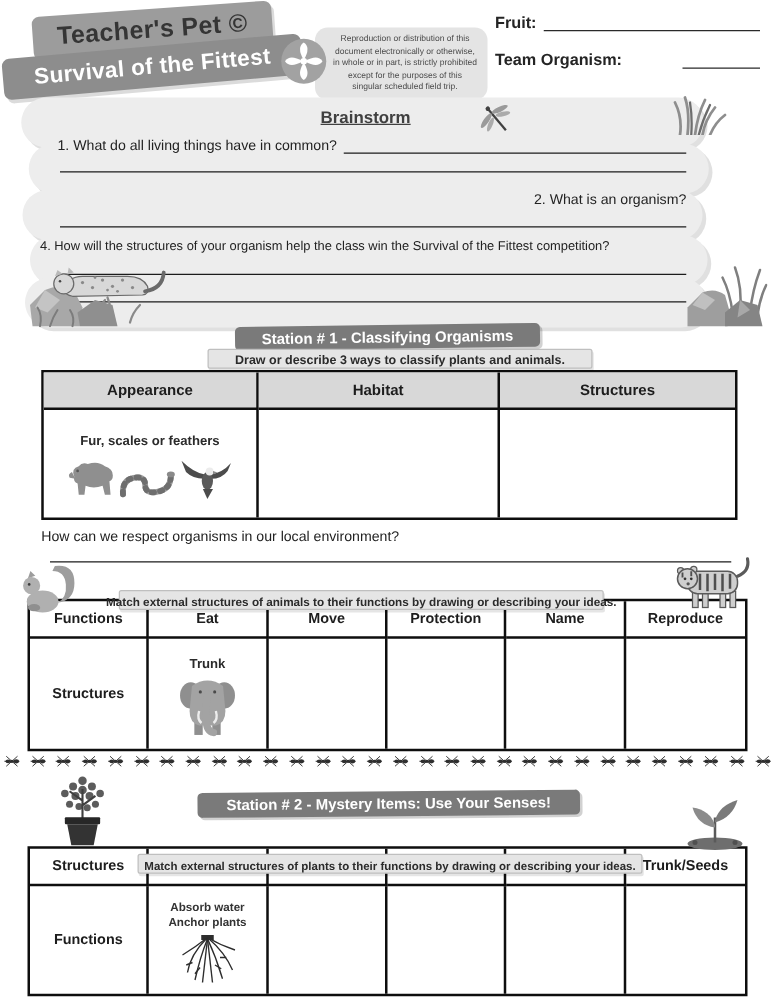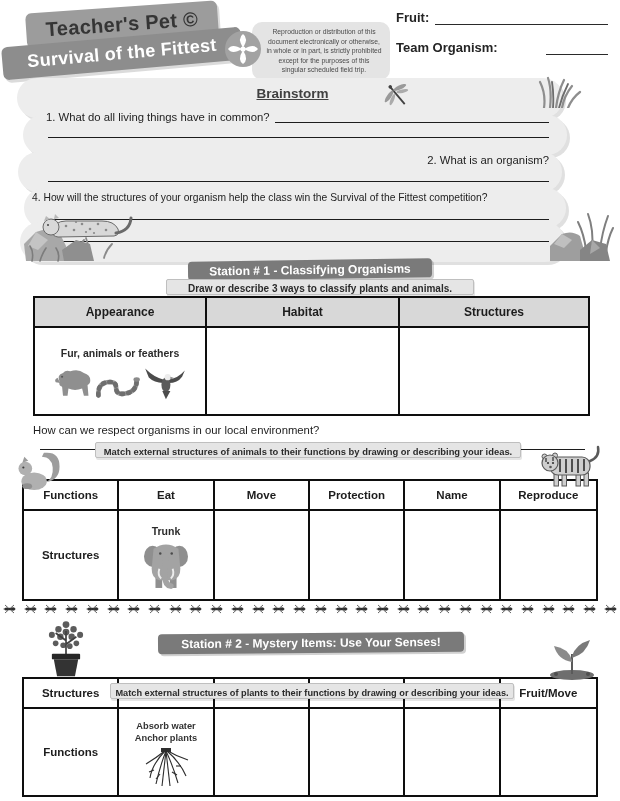--- a/index.html
+++ b/index.html
@@ -34,21 +34,21 @@
   .station-banner{position:absolute;display:flex;align-items:center;justify-content:center;background:#7a7a7a;border-radius:4px;box-shadow:2px 2px 0 rgba(0,0,0,.18);z-index:4;}
   .station-banner span{color:#fff;font-size:12px;font-weight:bold;white-space:nowrap;}
   .strip{position:absolute;display:flex;align-items:flex-end;justify-content:center;background:#e5e5e5;border:1px solid #bfbfbf;border-radius:2px;box-shadow:1px 2px 0 rgba(0,0,0,.1);z-index:4;}
   .strip span{color:#2b2b2b;white-space:nowrap;font-weight:bold;}
   .s1-banner{left:188px;top:260px;width:244px;height:19px;transform:rotate(-.8deg);}
   .s1-sub{left:166px;top:279px;width:308px;height:16px;}
   .s1-sub span{font-size:10px;}
   .s2-banner{left:158px;top:633px;width:306px;height:20px;transform:rotate(-.5deg);}
   .s2-sub{left:110px;top:683px;width:404px;height:16px;}
   .s2-sub span{font-size:9.2px;}
-  .a-strip{left:95px;top:442px;width:426px;height:16px;}
+  .a-strip{left:95px;top:472px;width:388px;height:16px;}
   .a-strip span{font-size:9.4px;}
 
   
   .grid{position:absolute;display:grid;background:#fff;border:2.5px solid #0e0e0e;z-index:2;}
   .grid .c{border-right:2px solid #0e0e0e;border-bottom:2px solid #0e0e0e;display:flex;align-items:center;justify-content:center;text-align:right;}
   .grid .last-col{border-right:none;}
   .grid .last-row{border-bottom:none;}
   .t1{left:33px;top:296px;width:557px;grid-template-columns:172px 193px 1fr;grid-template-rows:30px 86px;}
   .t1 .hd{background:#d8d8d8;font-size:12px;font-weight:bold;}
   .t2{left:22px;top:479px;width:576px;grid-template-columns:repeat(6,1fr);grid-template-rows:30px 88px;}
@@ -213,21 +213,21 @@
   </div>
   <div class="strip s1-sub">
     <span>Draw or describe 3 ways to classify plants and animals.</span>
   </div>
 
   <div class="grid t1">
     <div class="c hd">Appearance</div>
     <div class="c hd">Habitat</div>
     <div class="c hd last-col">Structures</div>
     <div class="c cell-col last-row">
-      <span class="ex-label">Fur, animals or feathers</span>
+      <span class="ex-label">Fur, scales or feathers</span>
       <span class="icon-row">
         <svg width="40" height="34" viewBox="0 0 44 36">
           <path d="M7 15 Q4 8 11 6 Q14 2 19 4 Q28 1 34 6 Q41 8 41 14 Q41 18 38 19 L39 31 H34 L32 23 Q24 26 17 23 L16 31 H11 L10 21 Q6 20 7 15 Z" fill="#8f8f8f"></path>
           <path d="M5 11 Q1 13 3 16 L8 17 Z" fill="#8f8f8f"></path>
           <circle cx="10" cy="10" r="1.2" fill="#565656"></circle>
         </svg>
         <svg width="46" height="28" viewBox="0 0 48 30">
           <path d="M3 24 Q2 12 12 10 Q22 8 22 16 Q22 24 32 22 Q44 20 44 8" fill="none" stroke="#9b9b9b" stroke-width="5" stroke-linecap="round"></path>
           <path d="M3 24 Q2 12 12 10 Q22 8 22 16 Q22 24 32 22 Q44 20 44 8" fill="none" stroke="#6e6e6e" stroke-width="5" stroke-linecap="round" stroke-dasharray="2 5"></path>
           <ellipse cx="44" cy="7" rx="3.4" ry="2.4" fill="#8a8a8a"></ellipse>
@@ -659,21 +659,21 @@
   <div class="strip s2-sub">
     <span>Match external structures of plants to their functions by drawing or describing your ideas.</span>
   </div>
 
   <div class="grid t3">
     <div class="c hd">Structures</div>
     <div class="c hd">Roots</div>
     <div class="c hd">Stems</div>
     <div class="c hd">Flowers</div>
     <div class="c hd">Leaves</div>
-    <div class="c hd last-col">Fruit/Move</div>
+    <div class="c hd last-col">Trunk/Seeds</div>
 
     <div class="c last-row">
       <span class="rowlabel">Functions</span>
     </div>
     <div class="c cell-col last-row">
       <span class="small-lines">Absorb water</span>
       <span class="small-lines">Anchor plants</span>
       <svg width="48" height="40" viewBox="0 0 48 40" style="margin-top:4px;">
         <rect x="19" y="0" width="10" height="4" fill="#2d2d2d"></rect>
         <g stroke="#2d2d2d" fill="none" stroke-width="1.1">

